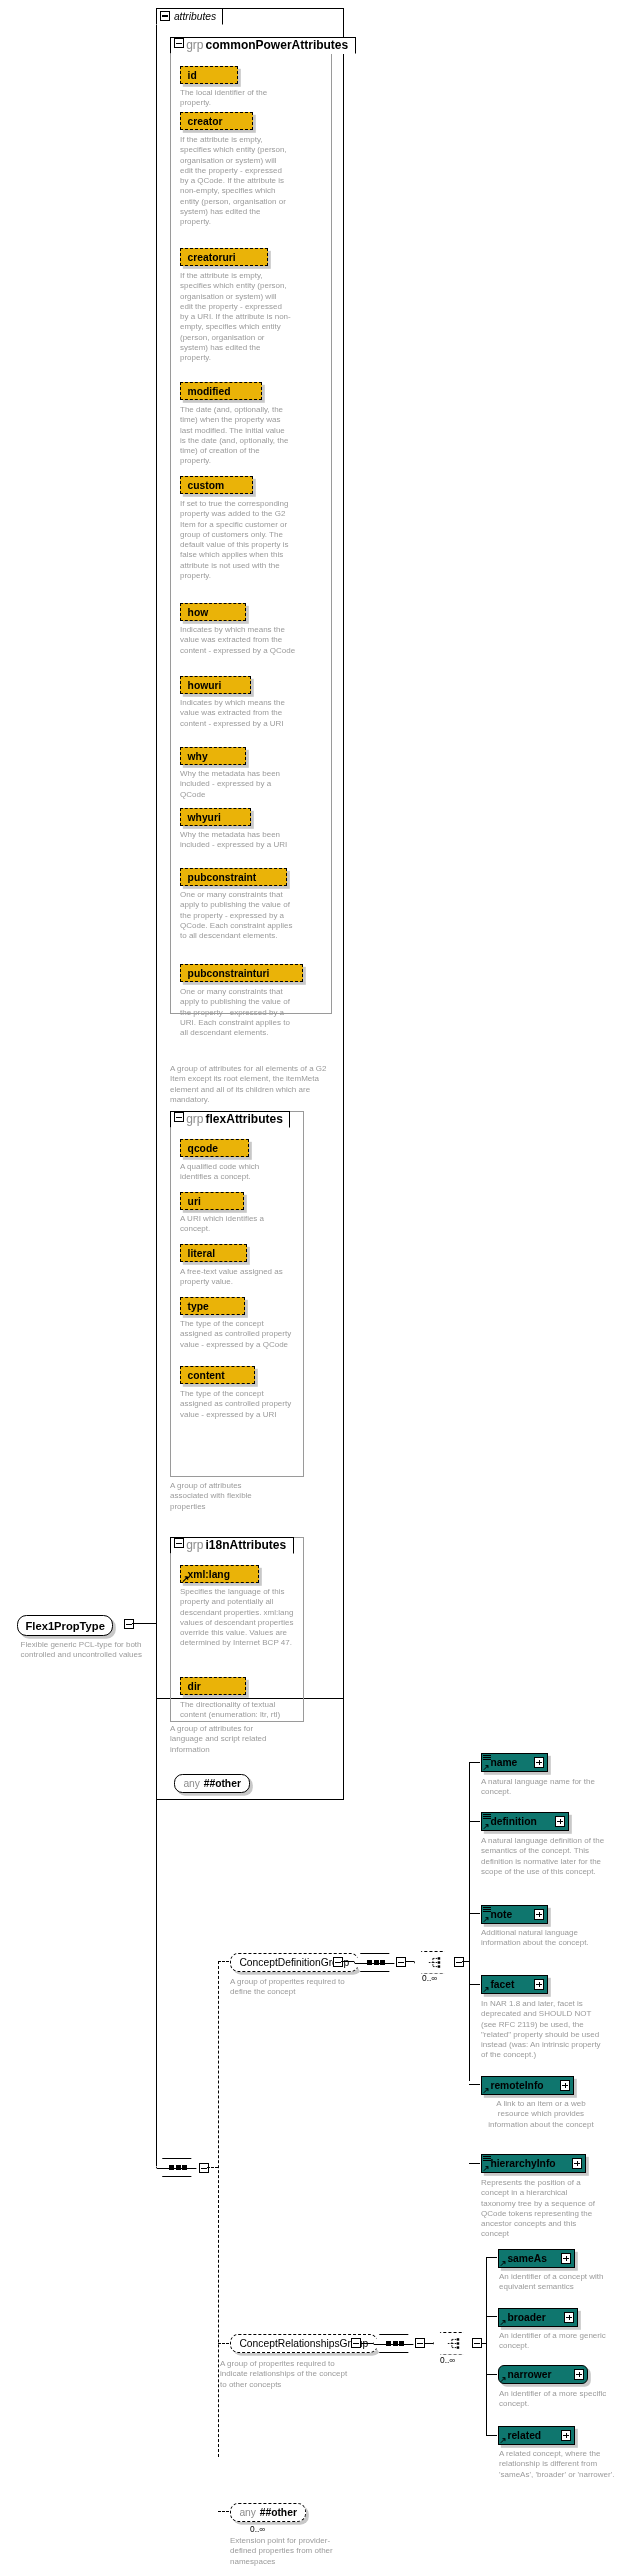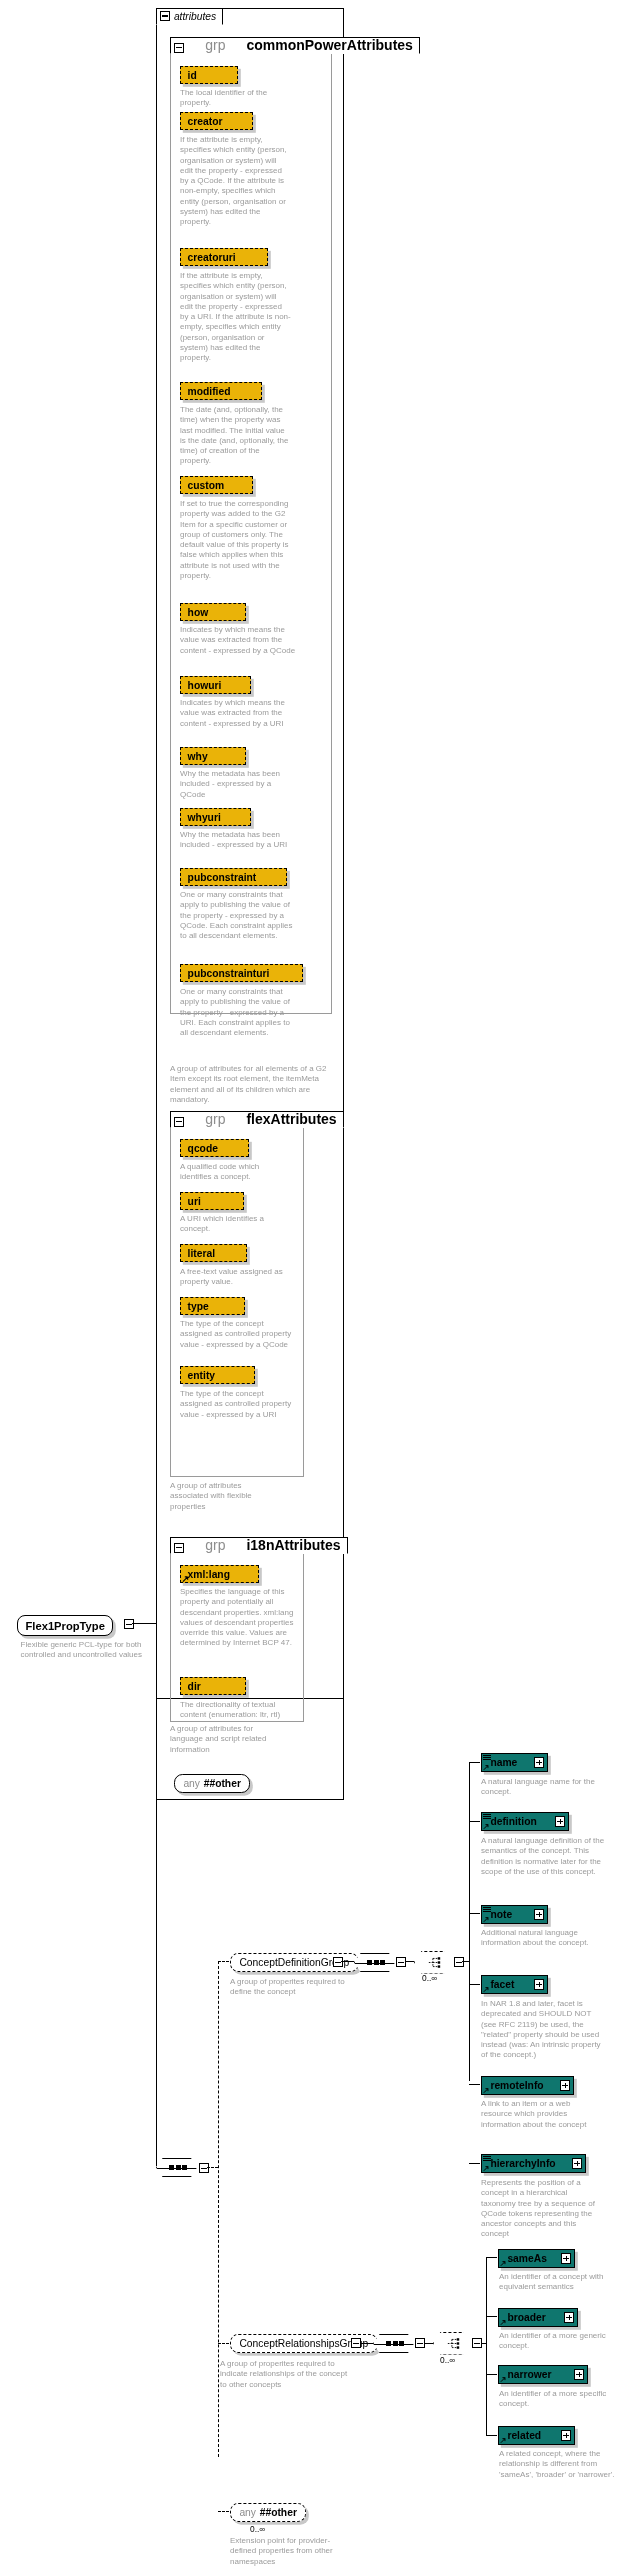--- a/index.html
+++ b/index.html
@@ -10,21 +10,21 @@
   .abs{position:absolute;}
   .doc{font-size:8px;line-height:10.3px;color:#9b9b9b;}
 
   
   .tabpanel{border:0.9px solid #000;}
   .tabhead{position:absolute;top:0px;left:0;border:0.9px solid #000;border-bottom:0.9px solid #fff;background:#fff;
            height:15px;padding:0 5.6px 0 2.8px;display:flex;align-items:center;gap:3.7px;font-size:10.3px;font-style:italic;color:#000;}
 
   .grpbox{border:0.9px solid #9a9a9a;}
   .grphead{position:absolute;border:0.9px solid #000;border-bottom:0.9px solid #fff;background:#fff;height:15px;
-           padding:0 6.6px 0 2.8px;display:flex;align-items:flex-end;gap:21px;font-size:14px;}
+           padding:0 6.6px 0 2.8px;display:flex;align-items:flex-start;gap:2px;font-size:12px;}
   .grphead .kw{color:#8d8d8d;font-weight:normal;}
   .grphead .nm{color:#000;font-weight:bold;}
 
   
   .pm{width:8.4px;height:8.4px;border:1.3px solid #000;background:#fff;position:relative;display:inline-block;flex:none;}
   .pm:before{content:"";position:absolute;left:1.4px;right:1.4px;top:50%;height:1.3px;margin-top:-0.7px;background:#000;}
   .pm.plus:after{content:"";position:absolute;top:1.4px;bottom:1.4px;left:50%;width:1.3px;margin-left:-0.7px;background:#000;}
 
   
   .attr{position:absolute;height:16px;border:1.3px dashed #000;background:#eab308;
@@ -173,21 +173,21 @@
     <span>literal</span>
     </div>
   <div class="abs doc" style="left:180px;top:1267px;width:117px;">A free-text value assigned as property value.</div>
 
   <div class="attr" style="left:180px;top:1297px;width:50px;">
     <span>type</span>
     </div>
   <div class="abs doc" style="left:180px;top:1319px;width:112px;">The type of the concept assigned as controlled property value - expressed by a QCode</div>
 
   <div class="attr" style="left:180px;top:1366px;width:60px;">
-    <span>entity</span>
+    <span>content</span>
     </div>
   <div class="abs doc" style="left:180px;top:1389px;width:112px;">The type of the concept assigned as controlled property value - expressed by a URI</div>
 
   <div class="abs doc" style="left:170px;top:1481px;width:94px;">A group of attributes associated with flexible properties</div>
 
   <div class="abs grpbox" style="left:170px;top:1537px;width:132px;height:183px;"></div>
   <div class="abs grphead" style="left:170px;top:1537px;">
     <span class="pm"></span>
     <span class="kw">grp</span>
     <span class="nm">i18nAttributes</span>
@@ -208,21 +208,21 @@
 
   <div class="abs doc" style="left:170px;top:1724px;width:111px;">A group of attributes for language and script related information</div>
 
   <div class="cap solid" style="left:174px;top:1774px;">
     <span class="kw">any</span>
     <span class="nm">##other</span>
   </div>
 
   <div class="abs" style="left:156px;top:1696px;width:186px;height:103px;border:0.9px solid #000;border-top:none;"></div>
 
-  <div class="typecap" style="left:17px;top:1615px;border-radius:8px;">
+  <div class="typecap" style="left:17px;top:1615px;">
     <span>Flex1PropType</span>
   </div>
   <div class="sq" style="left:124px;top:1619px;"></div>
   <div class="abs doc" style="left:20.6px;top:1640px;width:145px;">Flexible generic PCL-type for both controlled and uncontrolled values</div>
 
   <div class="ln lnh" style="left:132px;top:1623px;width:24px;"></div>
   <div class="ln lnv" style="left:156px;top:1623px;height:543px;"></div>
 
   <div class="seq" style="left:156px;top:2158px;">
     <div class="dots"></div>
@@ -322,21 +322,21 @@
   <div class="abs doc" style="left:481px;top:1999px;width:124px;">In NAR 1.8 and later, facet is deprecated and SHOULD NOT (see RFC 2119) be used, the "related" property should be used instead (was: An intrinsic property of the concept.)</div>
 
   <div class="ln lnh" style="left:469px;top:2084px;width:11.2px;"></div>
   <div class="elem" style="left:481px;top:2076px;width:80px;">
     <svg class="arrow" width="7.5" height="7.5" viewBox="0 0 8 8">
         <path d="M1 7 L6 2 M6 2 L3 2 M6 2 L6 5" stroke="#000" stroke-width="1.2" fill="none"></path>
       </svg>
     <span>remoteInfo</span>
     <span class="pm plus" style="margin-left:auto;"></span>
   </div>
-  <div class="abs doc" style="left:481px;top:2099px;width:120px;">A link to an item or a web resource which provides information about the concept</div>
+  <div class="abs doc" style="left:481px;top:2099px;width:120px;text-align:center;">A link to an item or a web resource which provides information about the concept</div>
 
   <div class="ln lnh" style="left:469px;top:2163px;width:11.2px;"></div>
   <div class="elem" style="left:481px;top:2154px;width:92px;">
     <span class="lines">
         <i></i>
         <i></i>
         <i></i>
       </span>
     <svg class="arrow" width="7.5" height="7.5" viewBox="0 0 8 8">
         <path d="M1 7 L6 2 M6 2 L3 2 M6 2 L6 5" stroke="#000" stroke-width="1.2" fill="none"></path>
@@ -391,21 +391,21 @@
   <div class="elem" style="left:498px;top:2308px;width:67px;">
     <svg class="arrow" width="7.5" height="7.5" viewBox="0 0 8 8">
         <path d="M1 7 L6 2 M6 2 L3 2 M6 2 L6 5" stroke="#000" stroke-width="1.2" fill="none"></path>
       </svg>
     <span>broader</span>
     <span class="pm plus" style="margin-left:auto;"></span>
   </div>
   <div class="abs doc" style="left:499px;top:2331px;width:114px;">An identifier of a more generic concept.</div>
 
   <div class="ln lnh" style="left:486px;top:2374px;width:11.2px;"></div>
-  <div class="elem" style="left:498px;top:2365px;width:77px;">
+  <div class="elem" style="left:498px;top:2365px;width:77px;border-radius:6px;">
     <svg class="arrow" width="7.5" height="7.5" viewBox="0 0 8 8">
         <path d="M1 7 L6 2 M6 2 L3 2 M6 2 L6 5" stroke="#000" stroke-width="1.2" fill="none"></path>
       </svg>
     <span>narrower</span>
     <span class="pm plus" style="margin-left:auto;"></span>
   </div>
   <div class="abs doc" style="left:499px;top:2389px;width:114px;">An identifier of a more specific concept.</div>
 
   <div class="ln lnh" style="left:486px;top:2435px;width:11.2px;"></div>
   <div class="elem" style="left:498px;top:2426px;width:64px;">

